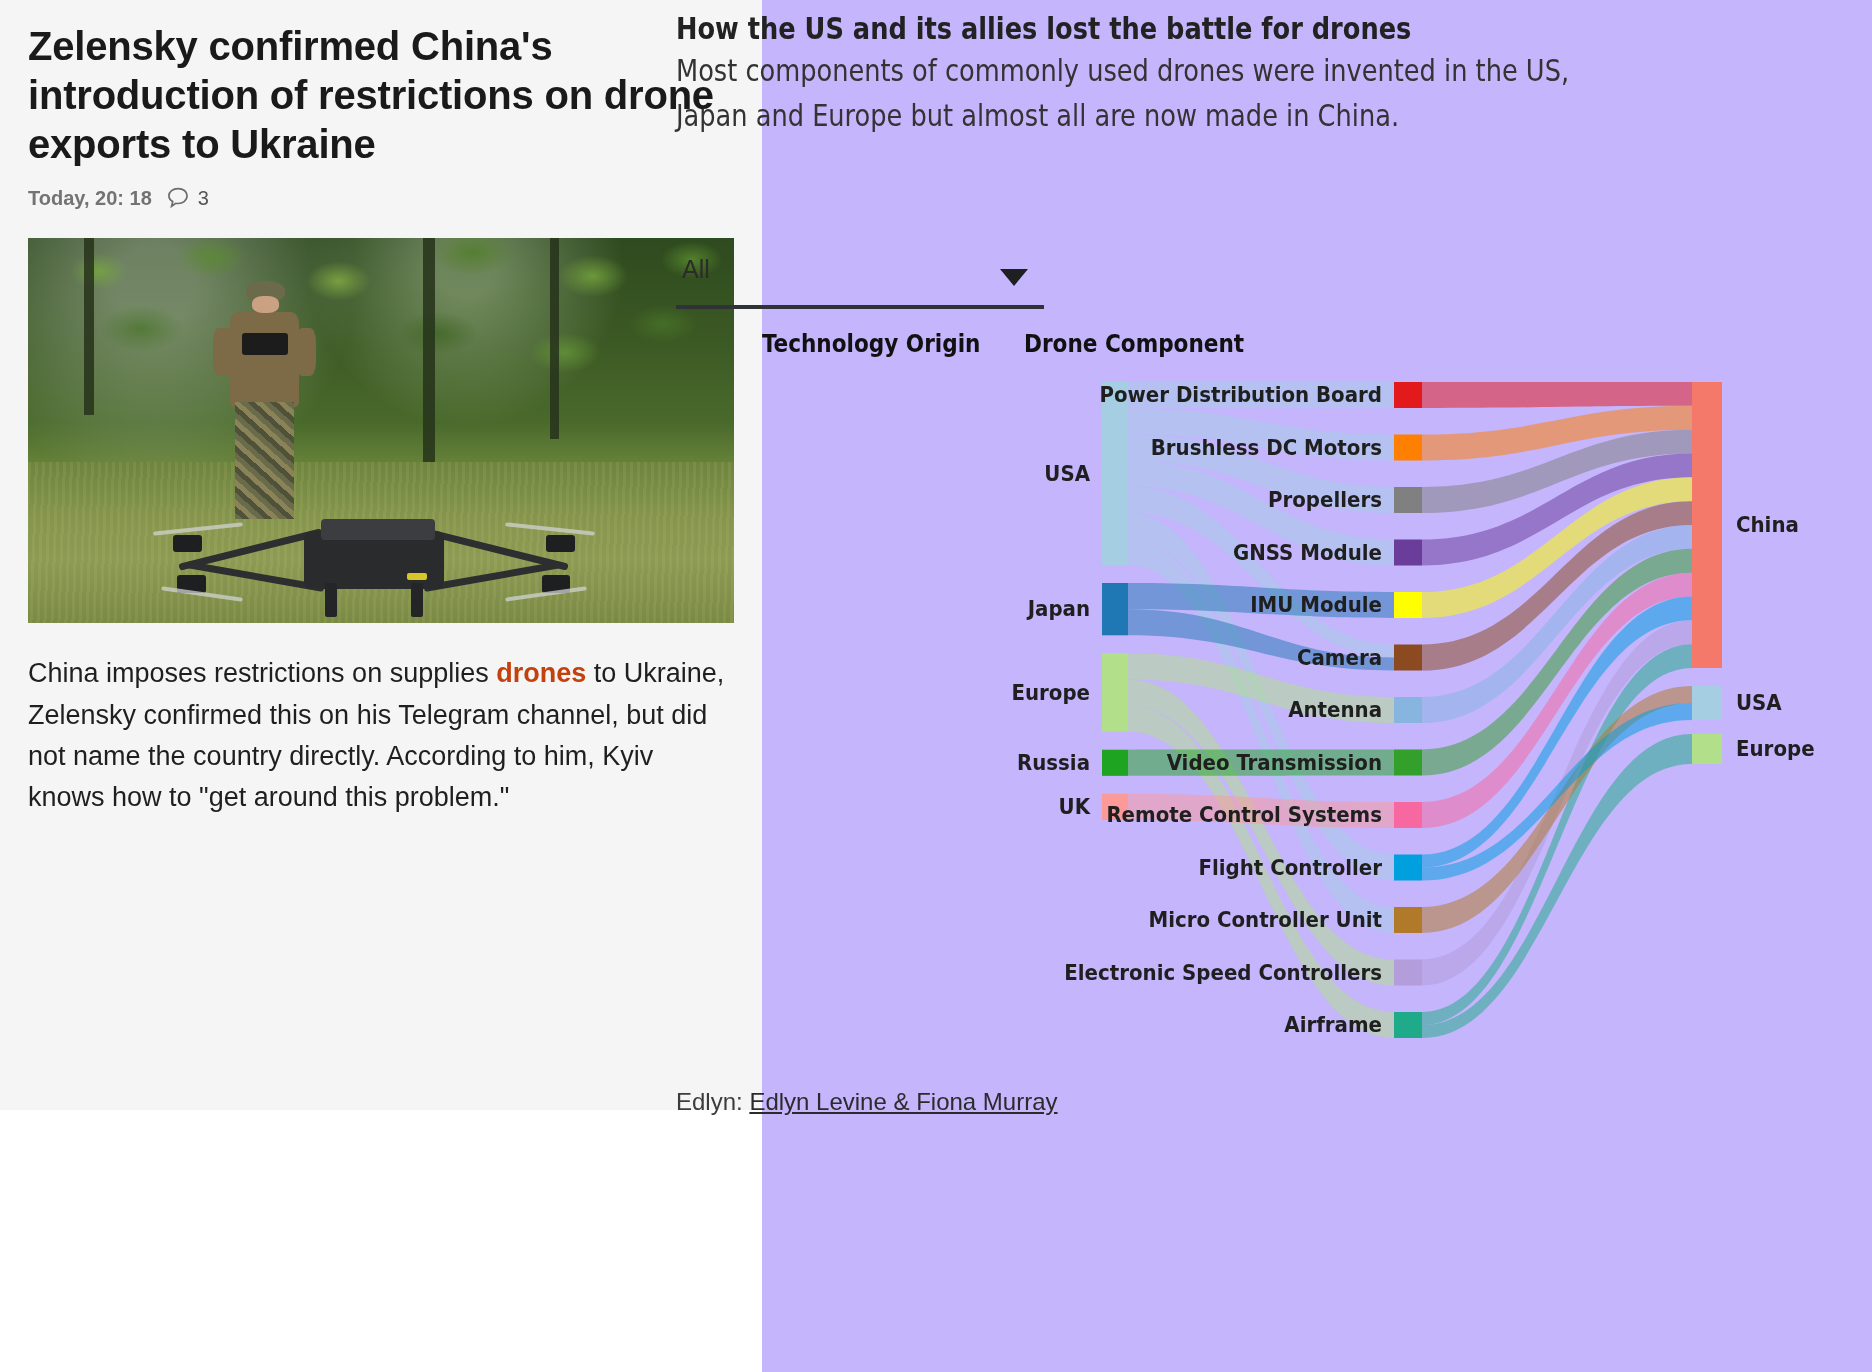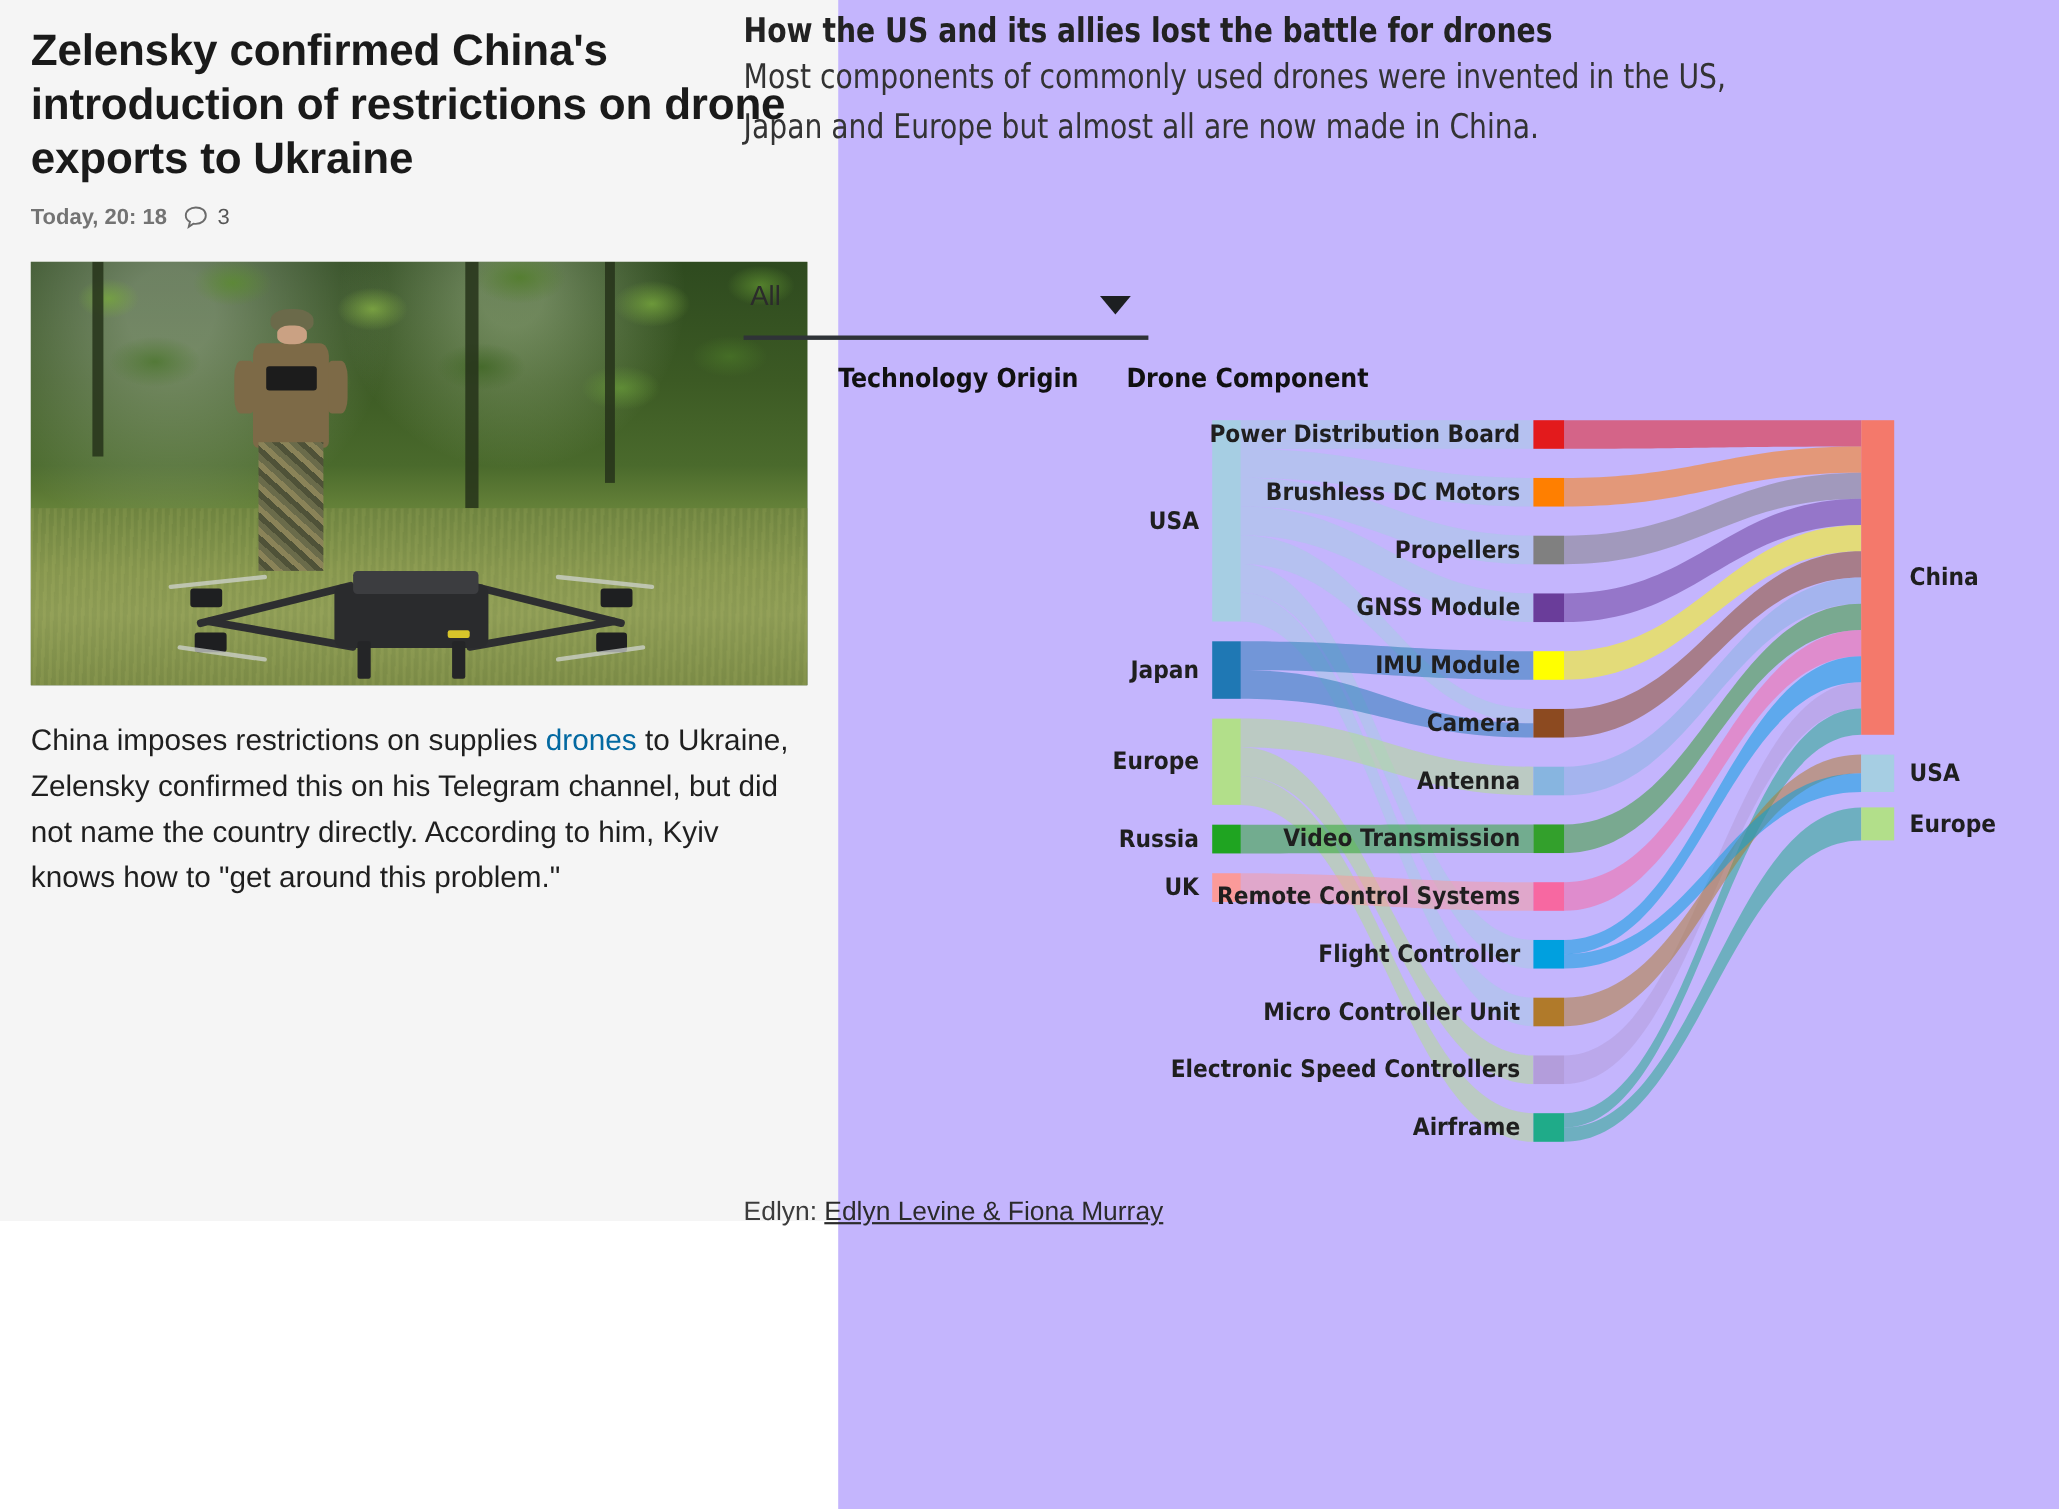--- a/index.html
+++ b/index.html
@@ -74,21 +74,21 @@
   .photo .d-top{position:absolute;left:37%;top:18%;width:28%;height:20%;background:#3c3d40;border-radius:4px;}
   .photo .d-arm{position:absolute;height:7%;background:#2d2e30;border-radius:3px;}
   .photo .d-leg{position:absolute;width:3%;height:32%;background:#242527;border-radius:2px;}
   .photo .d-prop{position:absolute;height:4%;background:#cfd3cf;opacity:.75;border-radius:2px;}
   .photo .d-motor{position:absolute;width:7%;height:17%;background:#1e1f21;border-radius:3px;}
   .photo .d-led{position:absolute;width:5%;height:7%;background:#d8c52a;border-radius:2px;}
 
   .article-body{
     margin-top:30px;font-size:27px;line-height:1.53;color:#1f1f1f;
   }
-  .kw{color:#0369a1;}
+  .kw{color:#c2410c;font-weight:bold;}
 
   
   .chart-panel{
     position:absolute;left:762px;top:0;width:1110px;height:1372px;background:#c4b5fd;
     box-sizing:border-box;padding:8px 0 0 0;
   }
   .cond{font-family:"DejaVu Sans Condensed","Liberation Sans Narrow","Liberation Sans",sans-serif;}
   .chart-title{
     position:absolute;left:-86px;top:10px;width:900px;
     font-size:31px;font-weight:bold;color:#222;

